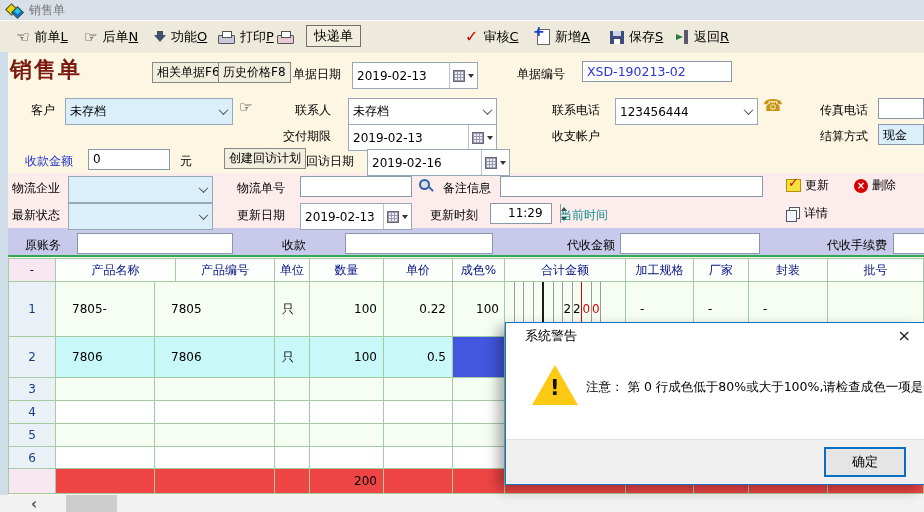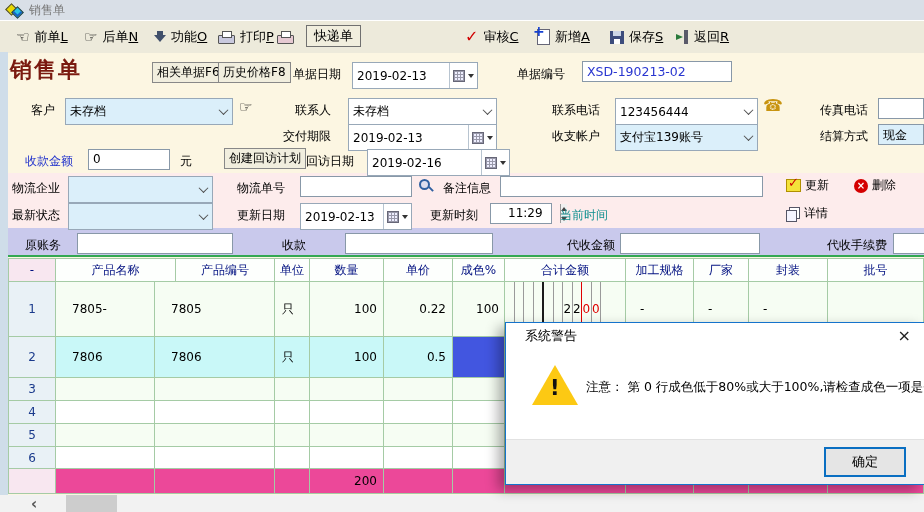--- a/index.html
+++ b/index.html
@@ -86,21 +86,21 @@
   .c8{width:68px;padding-left:14px}
   .c9{width:55px;padding-left:14px}
   .c10{width:79px;padding-left:14px}
   .c11{width:96px;padding-left:14px}
   .cell.h{justify-content:center;padding:0;color:#001080}
   #grid-head .c0{background:#f8e7f0}
   .r1,.r3,.r5{background:#f6fdf3}
   .r2{background:#c9f8f8}
   .r4,.r6{background:#fff}
   .r1{height:55px}.r2{height:41px}.r3,.r4,.r5{height:23px}.r6{height:22px}
-  #grid-total{height:25px;background:#ec4899}
+  #grid-total{height:25px;background:#ef4444}
   .rowhead{background:#e9f1f6;color:#1a3a8c;justify-content:center;padding:0}
   .pinkhead{background:#f8e7f0}
   .sel{background:#4256e0 !important}
   .amt-grid{position:absolute;left:0;top:0;bottom:0;width:96px;display:flex}
   .strip{flex:1;border-right:1px solid #9a9a9a;display:flex;align-items:center;justify-content:center;font-size:12px}
   .strip.s3{border-right:2px solid #1a1a1a}
   .strip.s7{border-right:1px solid #e00000}
   .strip.red{color:#e00000}
   
   #hscroll{position:absolute;left:0;top:495px;width:924px;height:17px;background:#f2f2f2}
@@ -207,24 +207,20 @@
 
   <div class="lbl" style="left:283px;top:128px">交付期限</div>
   <div class="combo date" style="left:348px;top:124px;width:149px">
     <span class="val">2019-02-13</span>
     <span class="cal">
         <span class="cal-grid"></span>
         <span class="cal-arrow"></span>
       </span>
   </div>
   <div class="lbl" style="left:552px;top:128px">收支帐户</div>
-  <div class="combo lb" style="left:615px;top:124px;width:143px">
-    <span class="val">支付宝139账号</span>
-      <span class="chev"></span>
-  </div>
   <div class="lbl" style="left:820px;top:128px">结算方式</div>
   <div class="tinp lb" style="left:878px;top:124px;width:46px">现金</div>
 
   <div class="lbl blue" style="left:25px;top:153px">收款金额</div>
   <div class="tinp" style="left:88px;top:149px;width:82px">0</div>
   <div class="lbl" style="left:180px;top:153px">元</div>
   <div class="btn" style="left:224px;top:148px">创建回访计划</div>
   <div class="lbl" style="left:306px;top:153px">回访日期</div>
   <div class="combo date" style="left:367px;top:149px;width:143px">
     <span class="val">2019-02-16</span>

